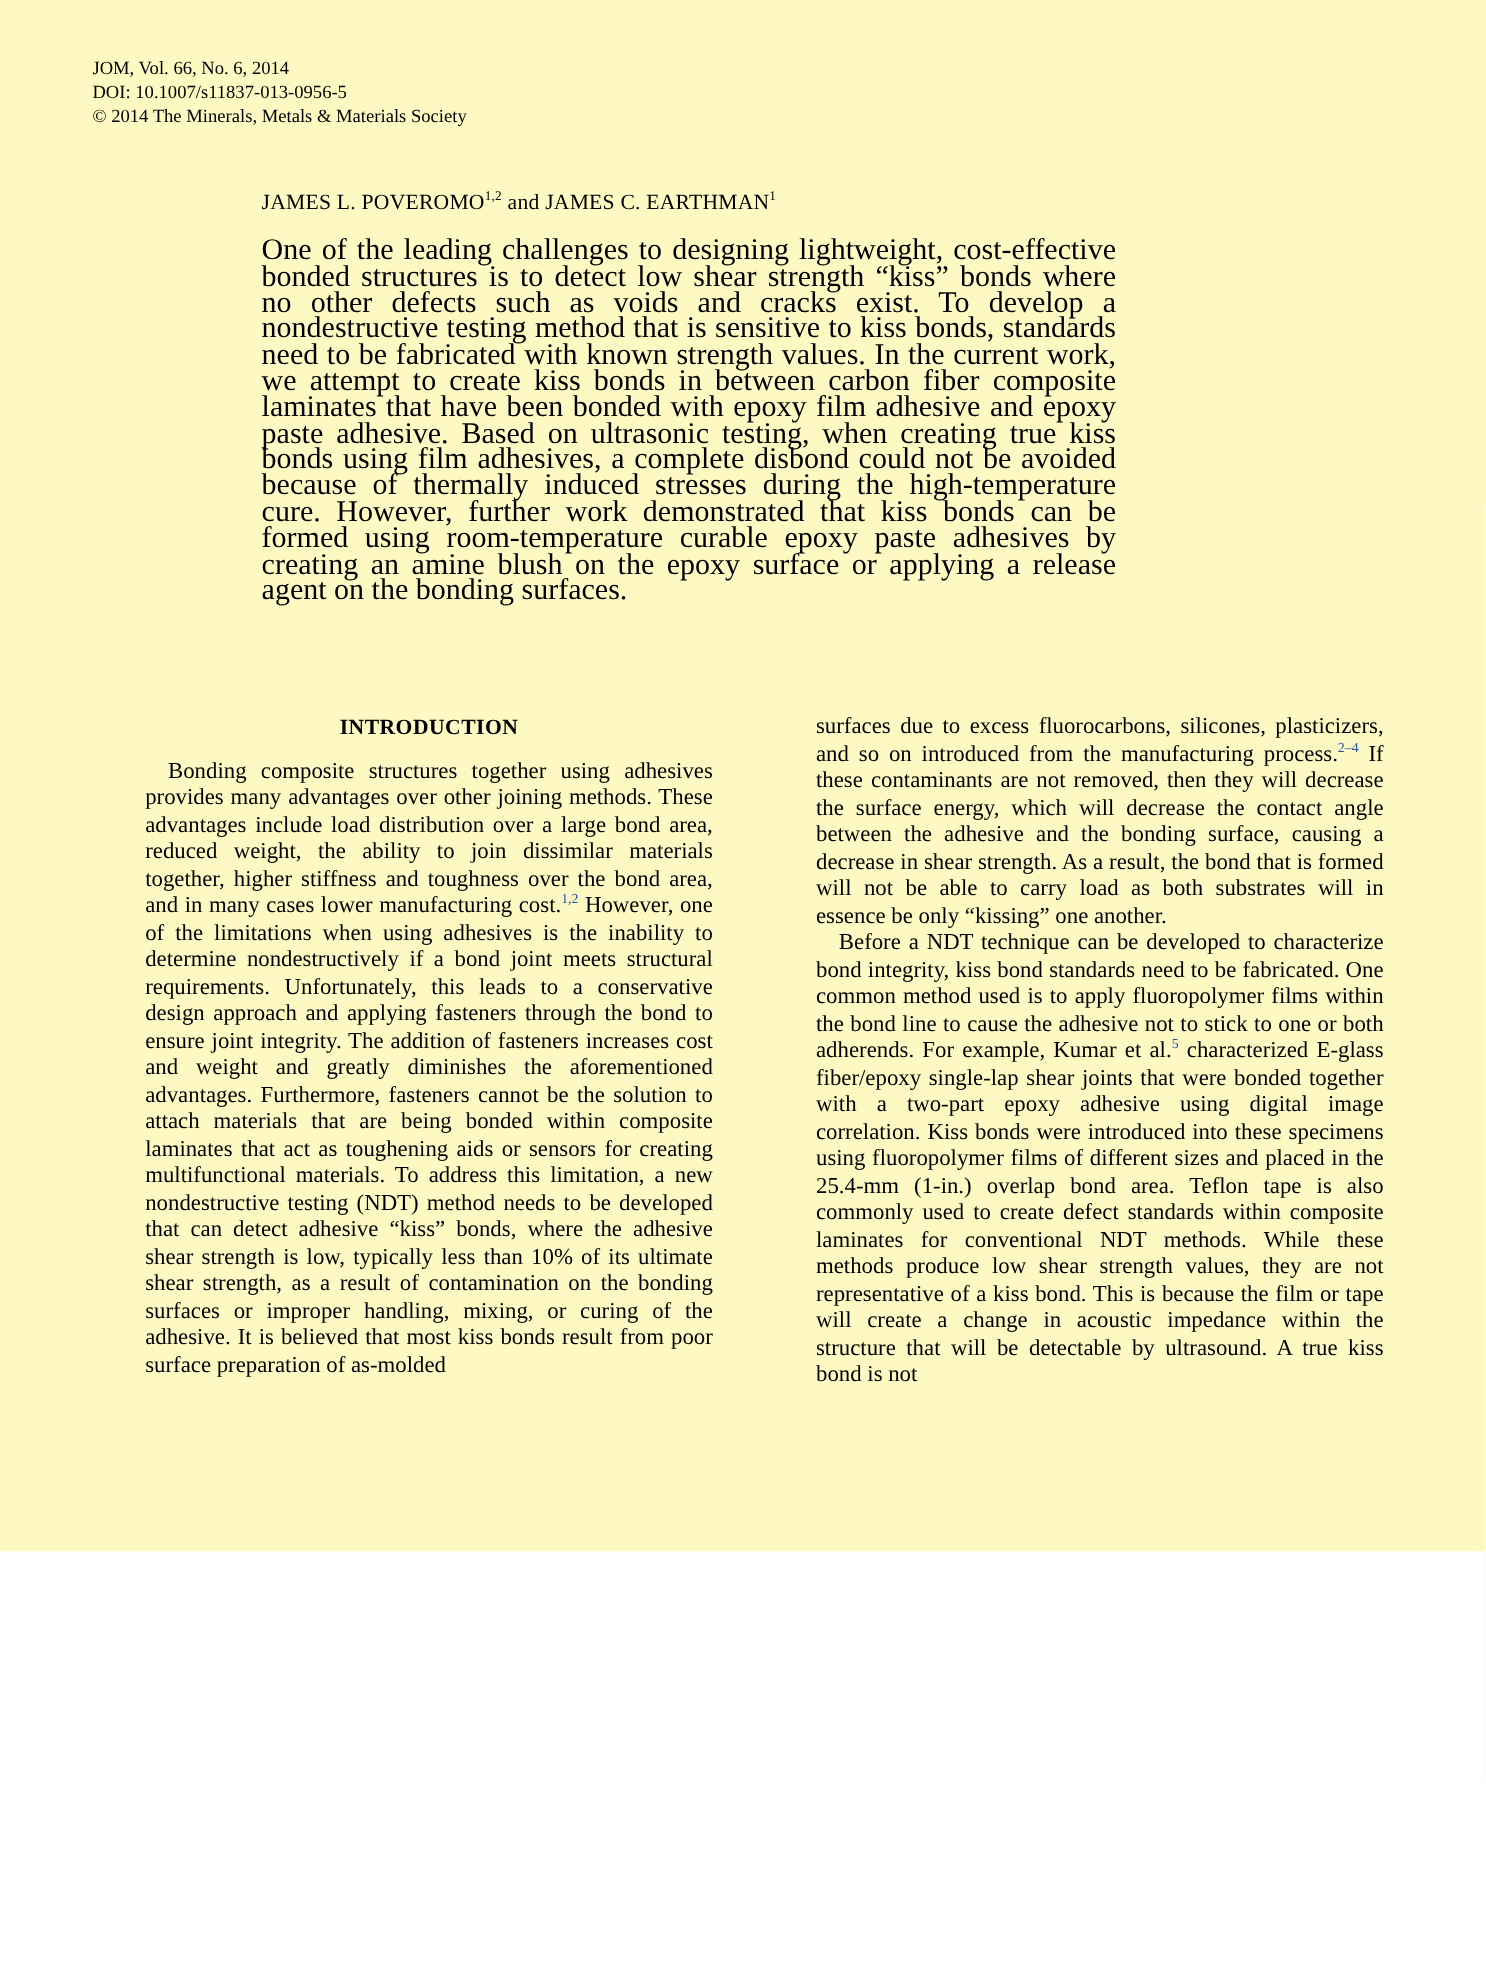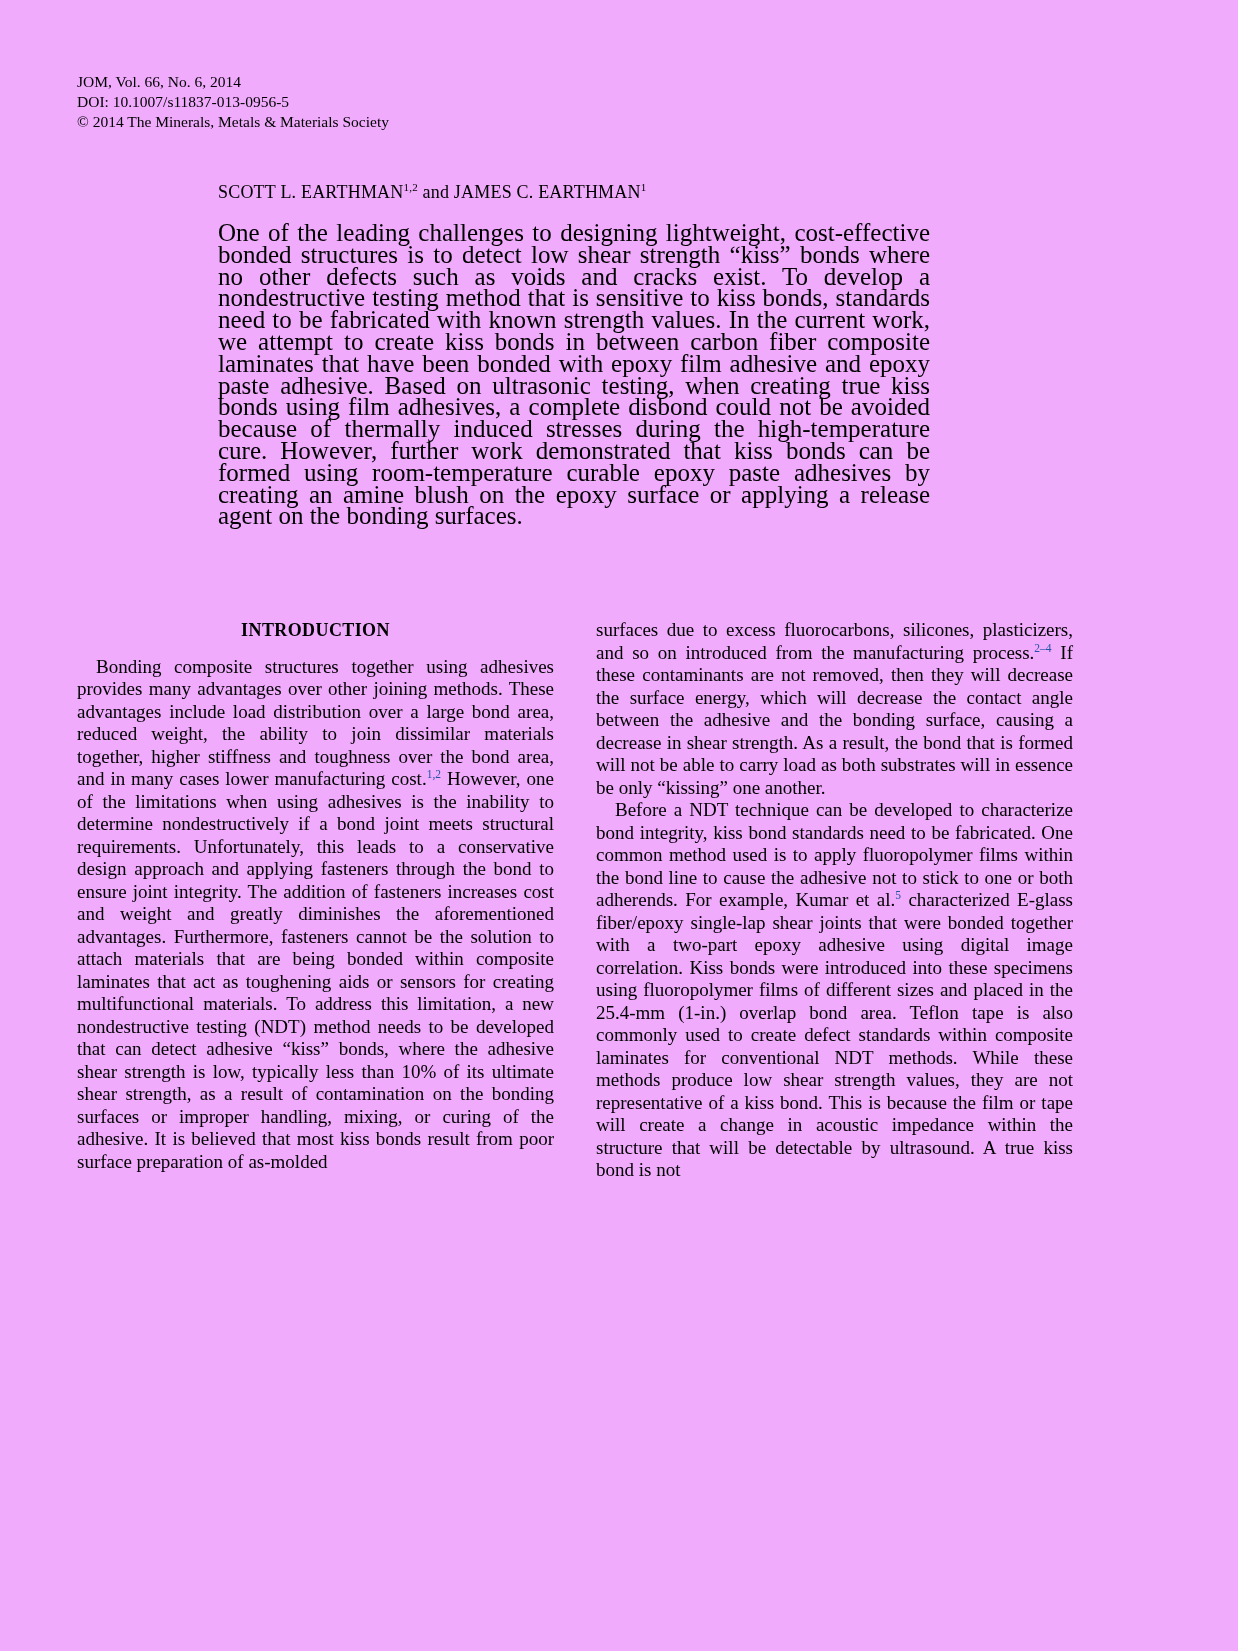--- a/index.html
+++ b/index.html
@@ -1,24 +1,24 @@
 <!DOCTYPE html>
 <html style="--citation-color: #2453a6;"><head>
 <meta charset="utf-8">
 <style>
   * { box-sizing: border-box; }
   html, body { margin: 0; padding: 0; background: #ffffff; }
   .page {
     position: relative;
     width: 1238px;
-    height: 1651px;
-    background: #f0abfc;
+    height: 1293px;
+    background: #fef9c3;
     color: #000000;
     font-family: "Liberation Serif", serif;
-    padding: 72px 85px 0 77px;
+    padding: 48px 85px 0 77px;
     overflow: hidden;
   }
   
   .journal-header { font-size: 15.5px; line-height: 20px; }
   .journal-header div { margin: 0; }
 
   
   .paper-title {
     margin: 103px 0 0 0;
     font-family: "Liberation Sans", sans-serif;
@@ -49,21 +49,21 @@
     line-height: 21.8px;
     text-align: justify;
   }
 
   
   .columns {
     display: flex;
     gap: 42px;
     margin-top: 92px;
   }
-  .col { width: 477px; font-size: 19px; line-height: 22.5px; text-align: justify; }
+  .col { width: 477px; font-size: 19px; line-height: 22.5px; text-align: justify; margin-left: 44px; }
   .section-heading {
     margin: 0 0 14px 0;
     font-size: 18px;
     font-weight: bold;
     text-align: center;
     letter-spacing: 0.4px;
   }
   .col p { margin: 0; }
   .para-indent { text-indent: 19px; }
   .cite {
@@ -91,21 +91,21 @@
 <div class="page">
 
   <header class="journal-header">
     <div>JOM, Vol. 66, No. 6, 2014</div>
     <div>DOI: 10.1007/s11837-013-0956-5</div>
     <div>© 2014 The Minerals, Metals &amp; Materials Society</div>
   </header>
 
 
   <div class="front-matter">
-    <div class="authors"><span>SCOTT L. EARTHMAN</span><sup class="aff-sup">1,2</sup><span> and </span><span>JAMES C. EARTHMAN</span><sup class="aff-sup">1</sup></div>
+    <div class="authors"><span>JAMES L. POVEROMO</span><sup class="aff-sup">1,2</sup><span> and </span><span>JAMES C. EARTHMAN</span><sup class="aff-sup">1</sup></div>
 
 
     <p class="abstract">One of the leading challenges to designing lightweight, cost-effective bonded structures is to detect low shear strength “kiss” bonds where no other defects such as voids and cracks exist. To develop a nondestructive testing method that is sensitive to kiss bonds, standards need to be fabricated with known strength values. In the current work, we attempt to create kiss bonds in between carbon fiber composite laminates that have been bonded with epoxy film adhesive and epoxy paste adhesive. Based on ultrasonic testing, when creating true kiss bonds using film adhesives, a complete disbond could not be avoided because of thermally induced stresses during the high-temperature cure. However, further work demonstrated that kiss bonds can be formed using room-temperature curable epoxy paste adhesives by creating an amine blush on the epoxy surface or applying a release agent on the bonding surfaces.</p>
   </div>
 
   <div class="columns">
 
     <div class="col">
       <h2 class="section-heading">INTRODUCTION</h2>
       <p class="para-indent"><span>Bonding composite structures together using adhesives provides many advantages over other joining methods. These advantages include load distribution over a large bond area, reduced weight, the ability to join dissimilar materials together, higher stiffness and toughness over the bond area, and in many cases lower manufacturing cost.</span><sup class="cite">1,2</sup><span> However, one of the limitations when using adhesives is the inability to determine nondestructively if a bond joint meets structural requirements. Unfortunately, this leads to a conservative design approach and applying fasteners through the bond to ensure joint integrity. The addition of fasteners increases cost and weight and greatly diminishes the aforementioned advantages. Furthermore, fasteners cannot be the solution to attach materials that are being bonded within composite laminates that act as toughening aids or sensors for creating multifunctional materials. To address this limitation, a new nondestructive testing (NDT) method needs to be developed that can detect adhesive “kiss” bonds, where the adhesive shear strength is low, typically less than 10% of its ultimate shear strength, as a result of contamination on the bonding surfaces or improper handling, mixing, or curing of the adhesive. It is believed that most kiss bonds result from poor surface preparation of as-molded</span></p>

